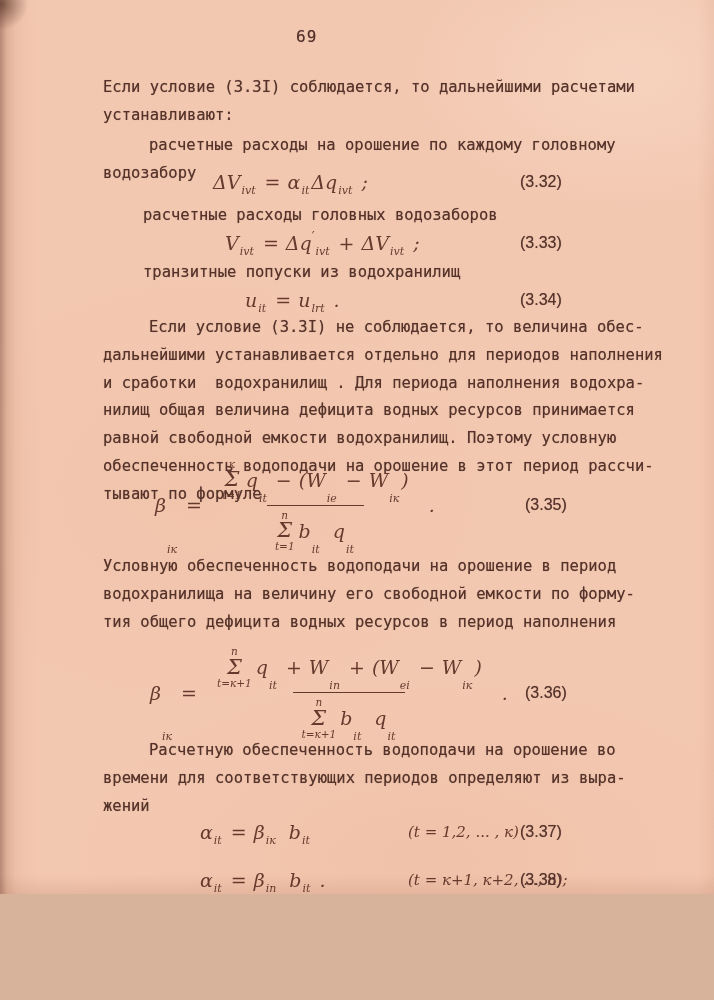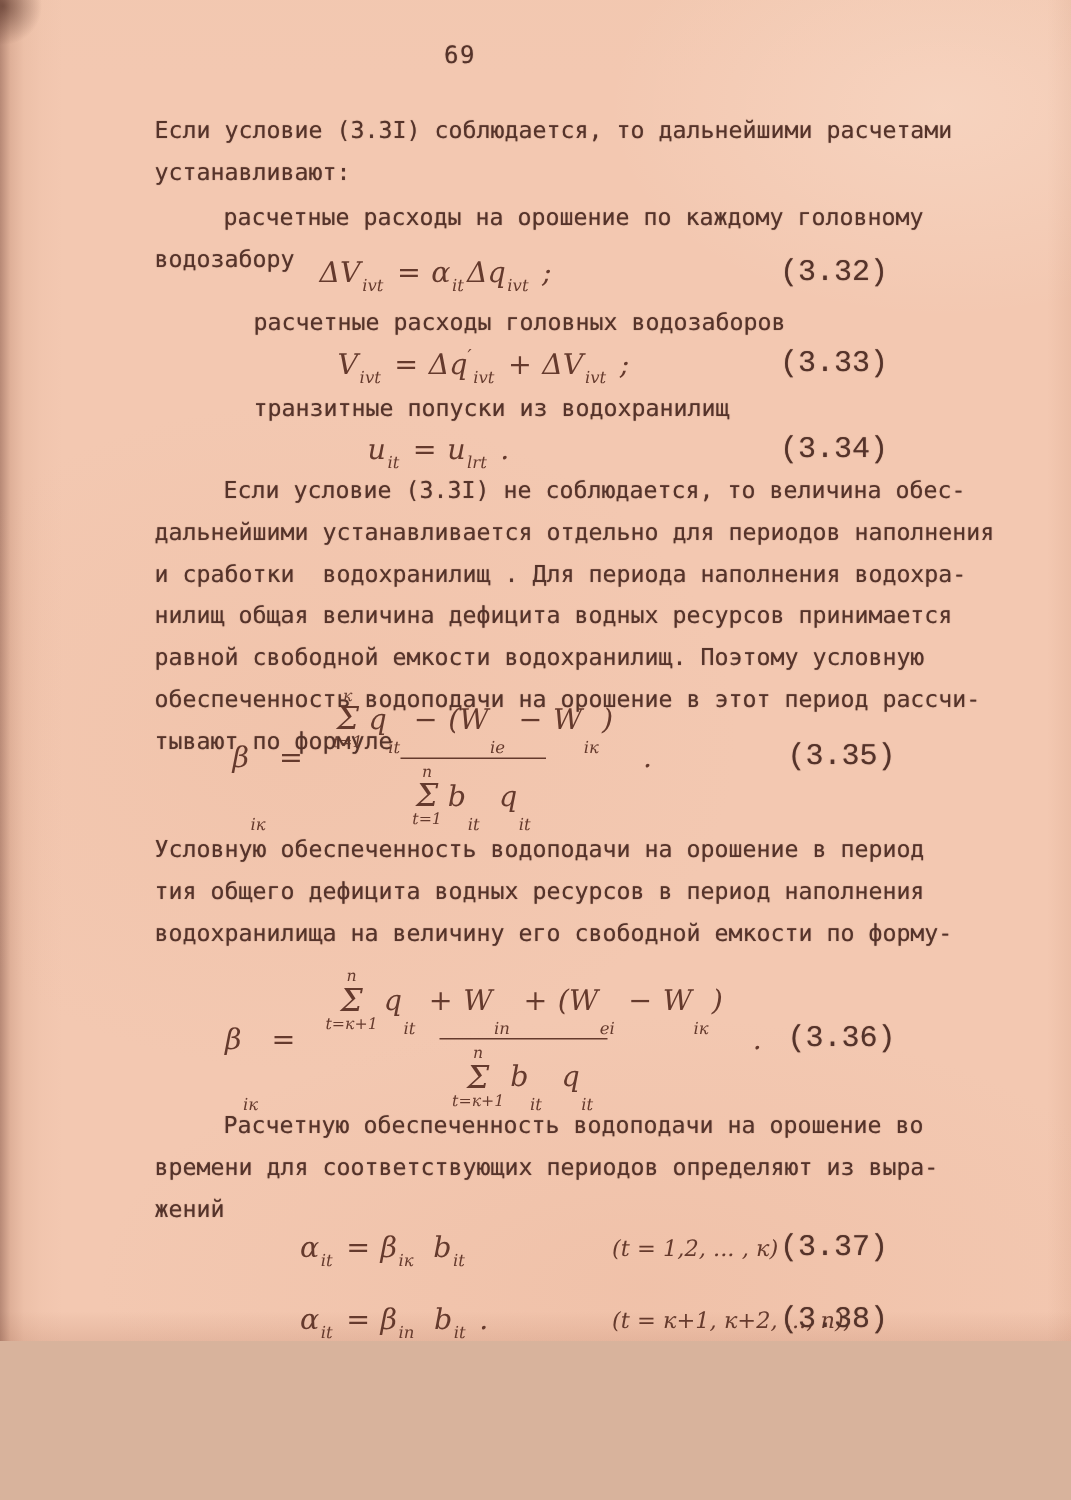--- a/index.html
+++ b/index.html
@@ -25,21 +25,21 @@
     position:absolute;left:296px;top:27px;
     font-size:16px;letter-spacing:1px;
     text-shadow:0 0 .7px rgba(85,51,42,.65);
   }
   .tblock{position:absolute;left:103px;width:548px;}
   .line{
     font-size:15.5px;line-height:27.8px;white-space:pre;
     text-shadow:0 0 .7px rgba(85,51,42,.6);
   }
   .indent{text-indent:46px;}
-  .ml{margin-left:66px;}
+  .ml{margin-left:40px;}
   .p1{top:74px;}
   .item1{top:132px;}
   .item2{top:202px;}
   .item3{top:259px;}
   .p2{top:314px;}
   .p3{top:553px;}
   .p4{top:737px;}
   
   .frow{
     position:absolute;left:103px;width:548px;
@@ -50,22 +50,22 @@
   .f332{top:162px;height:40px;padding-left:110px;}
   .f333{top:223px;height:40px;padding-left:122px;}
   .f334{top:280px;height:40px;padding-left:142px;}
   .f335{top:455px;height:100px;padding-left:52px;}
   .f336{top:645px;height:95px;padding-left:47px;}
   .f337{top:810px;height:44px;padding-left:97px;}
   .f338{top:856px;height:48px;padding-left:97px;}
   .fx{display:inline-flex;align-items:center;}
   .ftag{
     position:absolute;left:417px;top:50%;transform:translateY(-50%);
-    font-family:Liberation Mono, monospace;
-    font-style:normal;font-size:20px;color:#55332a;
+    font-family:Liberation Sans, sans-serif;
+    font-style:normal;font-size:16px;color:#55332a;
     text-shadow:0 0 .7px rgba(85,51,42,.6);white-space:pre;
   }
   .f335 .ftag,.f336 .ftag{left:422px;}
   .fcond{
     position:absolute;left:305px;top:50%;transform:translateY(-50%);
     font-size:15px;white-space:pre;
   }
   .tv{white-space:pre;}
   .ts{font-size:11px;align-self:flex-end;margin:0 2px 0 1px;transform:translateY(4px);white-space:pre;}
   .tsup{font-size:12px;align-self:flex-start;transform:translateY(-2px);}
@@ -191,22 +191,22 @@
             <span class="ts">it</span>
           </span>
         </span>
         <span class="to">.</span>
       </span>
     <span class="ftag">(3.35)</span>
   </div>
 
   <div class="tblock p3">
     <div class="line">Условную обеспеченность водоподачи на орошение в период</div>
+    <div class="line">водохранилища на величину его свободной емкости по форму-</div>
     <div class="line">тия общего дефицита водных ресурсов в период наполнения</div>
-    <div class="line">водохранилища на величину его свободной емкости по форму-</div>
   </div>
 
   <div class="frow f336">
     <span class="fx">
         <span class="tv">β</span>
         <span class="ts">iк</span>
         <span class="to">=</span>
         <span class="frac">
           <span class="num">
             <span class="sum">

